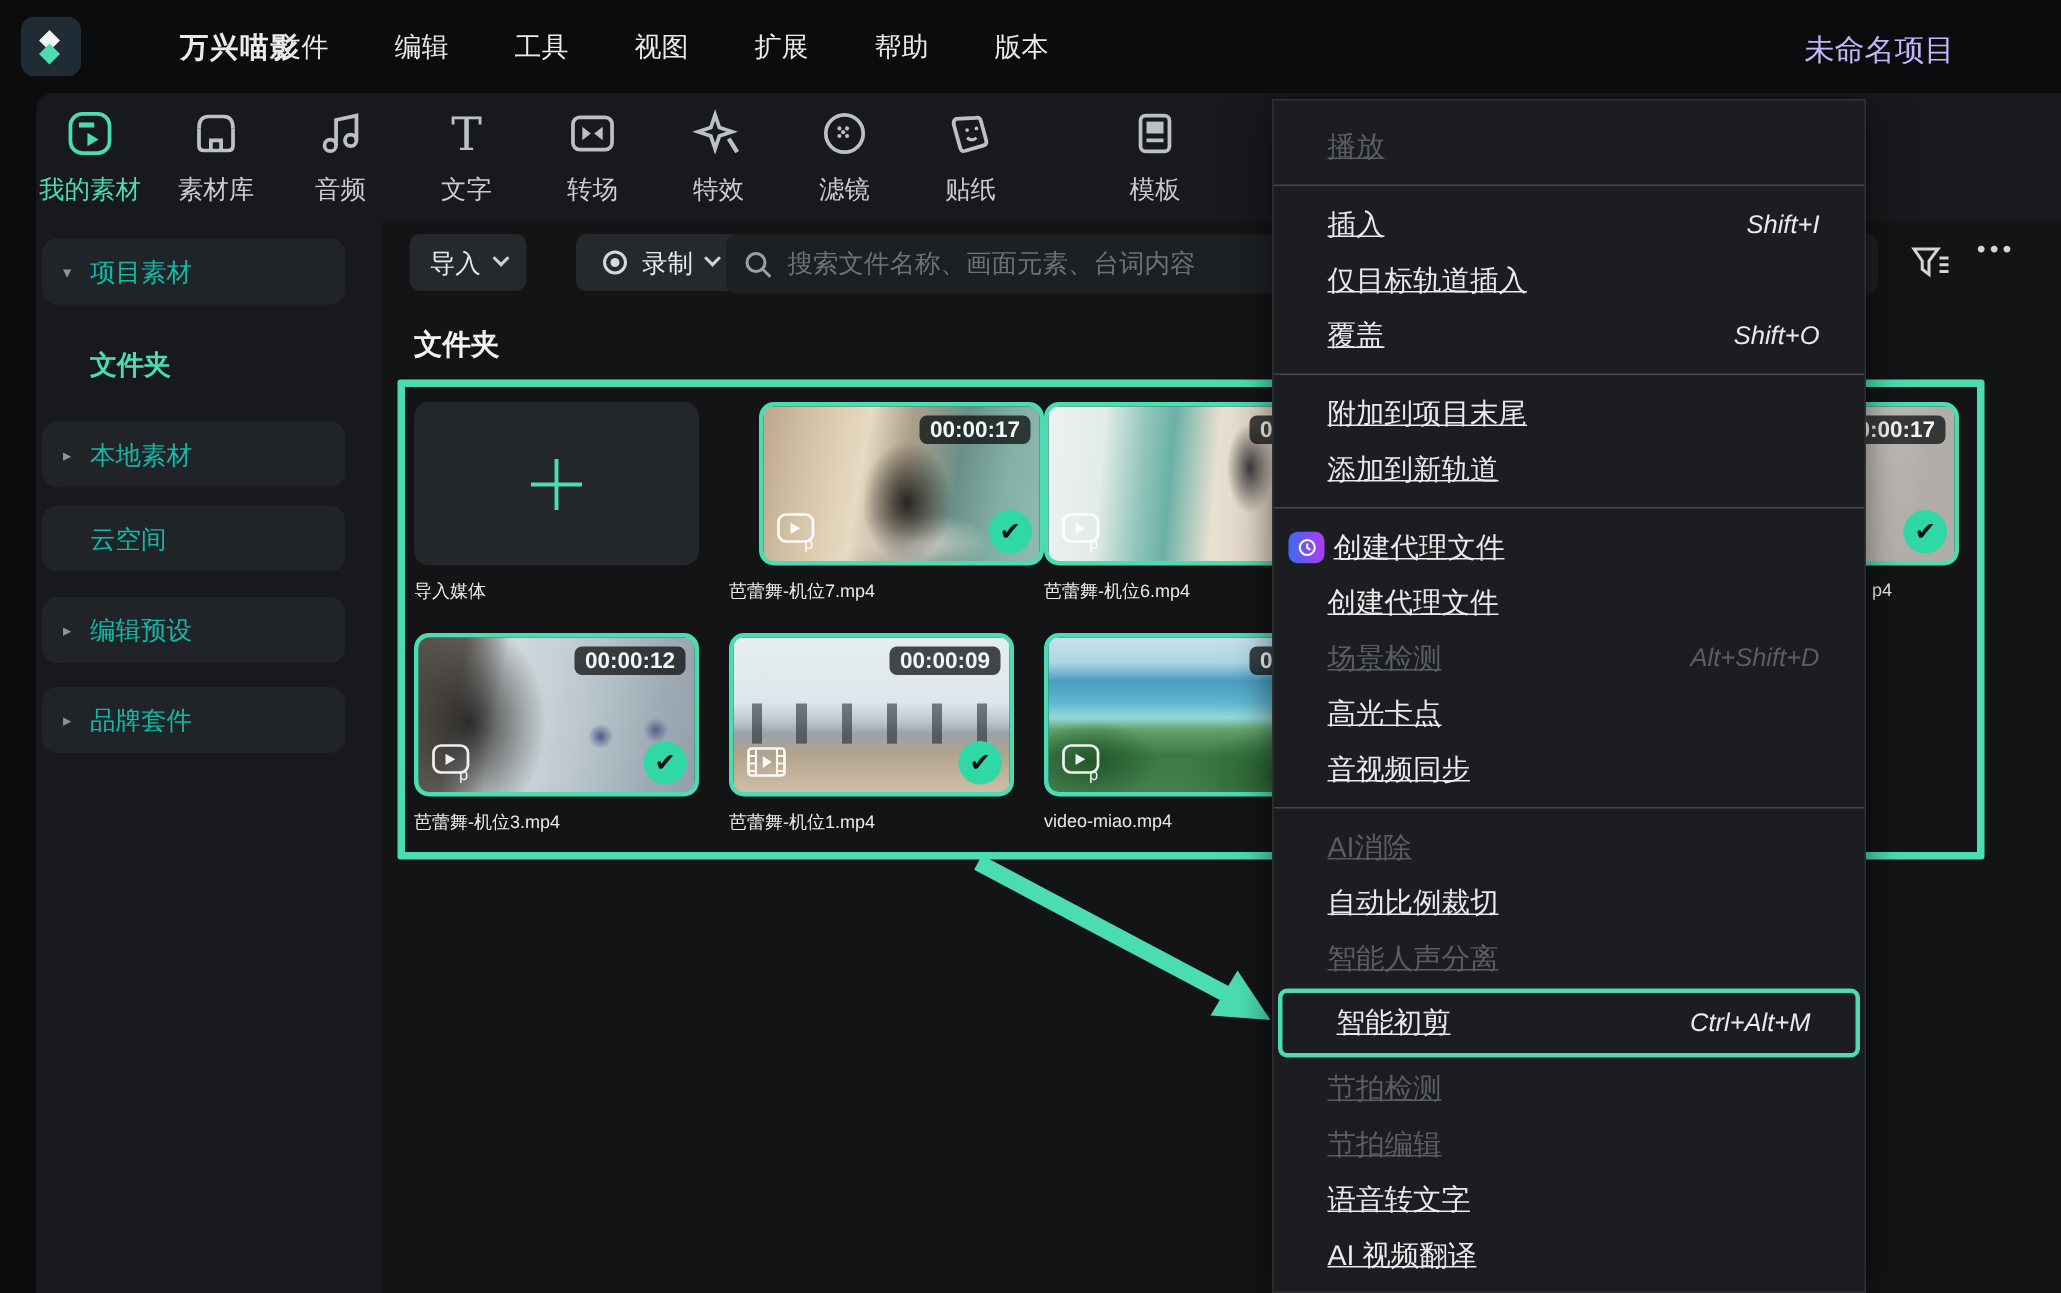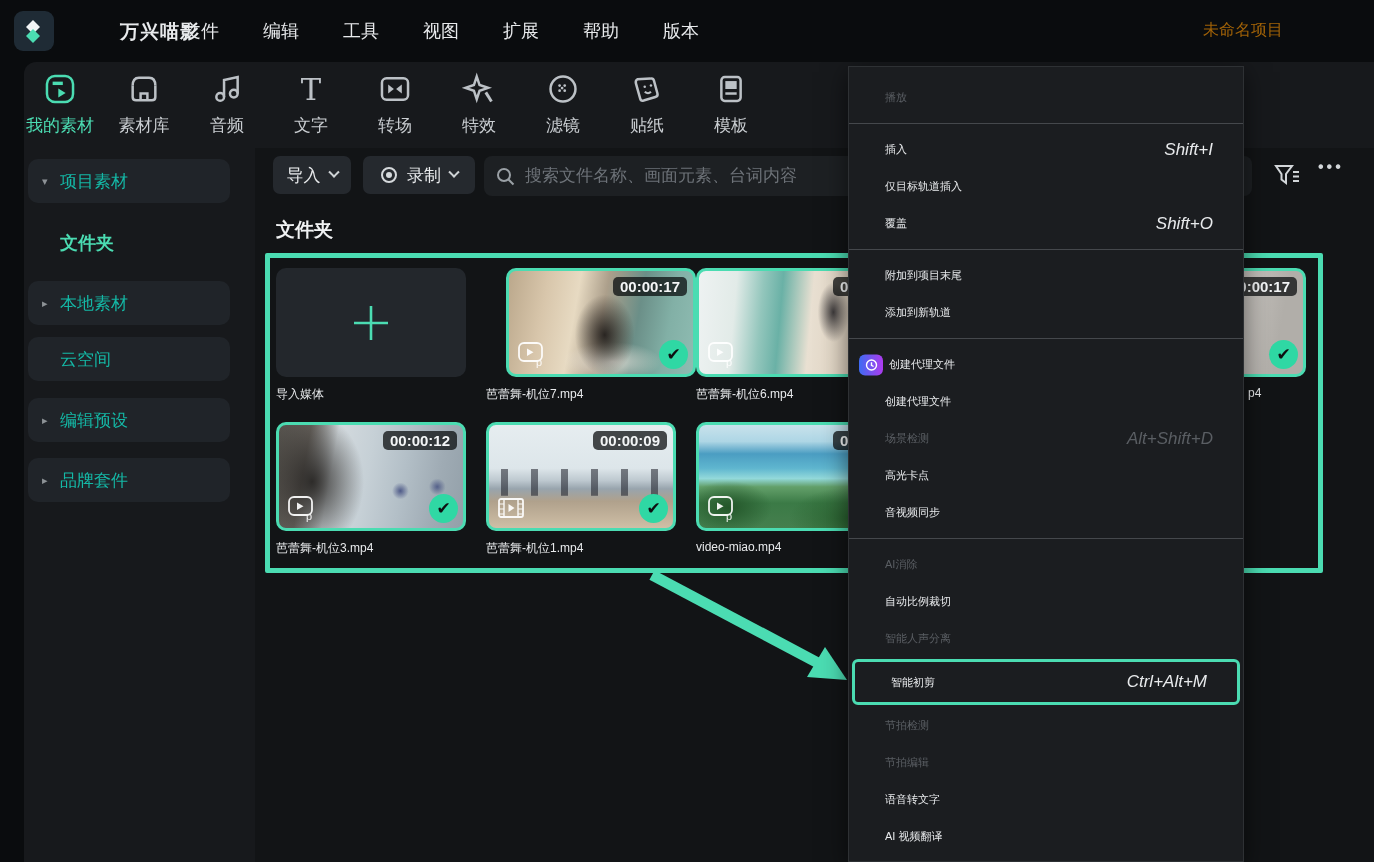--- a/index.html
+++ b/index.html
@@ -17,21 +17,21 @@
   *{margin:0;padding:0;box-sizing:border-box;}
   html,body{width:1374px;height:862px;overflow:hidden;background:var(--bg-darkest);
     font-family:"Liberation Sans","DejaVu Sans",sans-serif;color:var(--txt);}
 
   
   #topbar{position:absolute;left:0;top:0;width:1374px;height:62px;background:var(--bg-darkest);z-index:40;}
   #logo{position:absolute;left:14px;top:11px;width:40px;height:40px;}
   #appname{position:absolute;left:120px;top:19px;font-size:19px;font-weight:700;letter-spacing:1px;}
   #mainmenu{position:absolute;left:183px;top:19px;display:flex;gap:44px;align-items:flex-end;}
   #mainmenu span{font-size:18px;color:var(--txt);cursor:default;}
-  #projectname{position:absolute;left:1203px;top:20px;font-size:16px;color:#a16207;}
+  #projectname{position:absolute;left:1203px;top:20px;font-size:20px;color:#c4b5fd;}
 
   
   #panel{position:absolute;left:24px;top:62px;width:1350px;height:800px;background:var(--panel);border-top-left-radius:12px;}
   #mainarea{position:absolute;left:255px;top:148px;width:1119px;height:714px;background:var(--main);}
 
   
   .tab{position:absolute;top:72px;transform:translateX(-50%);width:90px;text-align:center;z-index:41;cursor:pointer;}
   .tab .ticon{display:inline-block;width:34px;height:34px;}
   .tab .tlabel{display:block;margin-top:4px;font-size:17px;color:var(--dim);}
   .tab.active .tlabel{color:var(--accent);}
@@ -93,21 +93,21 @@
   .thm{background:radial-gradient(ellipse 62px 38px at 16% 80%,rgba(34,84,40,.95),rgba(34,84,40,0) 70%),
     radial-gradient(ellipse 84px 42px at 82% 90%,rgba(40,96,46,.95),rgba(40,96,46,0) 72%),
     linear-gradient(#c8e2ec 0%,#aed6e5 16%,#4b9dc2 28%,#5fb6cf 42%,#93d9da 52%,#63a06a 60%,#3b7a46 76%,#457f4e 100%);}
   .thx{background:linear-gradient(100deg,#b6b3ae 0%,#d7d4d0 35%,#cac6c1 60%,#b1aea9 85%);}
   .tile.partial .tname{padding-left:132px;}
 
   
   #ctxmenu{position:absolute;left:848px;top:66px;width:396px;height:796px;background:var(--menu);
     border:1px solid #2e3134;box-shadow:0 6px 24px rgba(0,0,0,.55);z-index:30;padding-top:12px;overflow:hidden;}
   .mi{position:relative;height:37px;display:flex;align-items:center;padding:0 30px 0 36px;cursor:pointer;}
-  .mi .mlabel{font-size:11px;color:var(--txt);flex:1;white-space:nowrap;}
+  .mi .mlabel{font-size:19px;color:var(--txt);flex:1;white-space:nowrap;text-decoration:underline;}
   .mi .mshort{font-size:17px;color:var(--txt);font-style:italic;}
   .mi.disabled .mlabel,.mi.disabled .mshort{color:var(--disabled);cursor:default;}
   .msep{height:1px;background:#45484c;margin:7px 0;}
   .mi.hl{height:46px;border:3px solid var(--accent);border-radius:6px;margin:2px 3px;}
   .micon{position:absolute;left:10px;top:50%;transform:translateY(-50%);width:24px;height:21px;
     border-radius:6px;background:linear-gradient(90deg,#3e6bf2,#ae3bef);
     display:flex;align-items:center;justify-content:center;}
 </style>
 </head>
 <body>
@@ -192,21 +192,21 @@
 </div>
 <div class="tab" style="left:647px">
   <svg class="ticon" viewBox="0 0 30 30" fill="none" stroke="#bcc1c6" stroke-width="2.2">
     <path d="M7 6 Q5 7 5.5 9.5 L8.5 23 Q9 25.5 11.5 25 L22 22.5 Q24.5 22 24 19.5 L21.5 8 Q21 5.5 18.5 6 Z" transform="rotate(-3 15 15)"></path>
     <circle cx="13" cy="13" r="1.1" fill="#bcc1c6" stroke="none"></circle>
       <circle cx="18.5" cy="12" r="1.1" fill="#bcc1c6" stroke="none"></circle>
     <path d="M13 17.5 q3 2.5 5.5 0" stroke-width="1.8"></path>
   </svg>
   <span class="tlabel">贴纸</span>
 </div>
-<div class="tab" style="left:731px">
+<div class="tab" style="left:770px">
   <svg class="ticon" viewBox="0 0 30 30" fill="none" stroke="#bcc1c6" stroke-width="2.2">
     <rect x="6.5" y="4.5" width="17" height="21" rx="3"></rect>
     <rect x="10" y="8" width="10" height="7" fill="#bcc1c6" stroke="none"></rect>
     <path d="M10 19 h10"></path>
   </svg>
   <span class="tlabel">模板</span>
 </div>
 
 <div id="sidebar">
   <div class="spill" style="top:11px">
@@ -229,21 +229,21 @@
   <div class="spill" style="top:310px">
     <span class="tri">▸</span>
     <span class="slabel">品牌套件</span>
   </div>
 </div>
 
 <div class="toolbtn" style="left:273px;width:78px">
   <span class="blabel">导入</span>
   <span class="chev"></span>
 </div>
-<div class="toolbtn" style="left:363px;width:112px">
+<div class="toolbtn" style="left:384px;width:112px">
   <svg width="18" height="18" viewBox="0 0 18 18">
     <circle cx="9" cy="9" r="7" fill="none" stroke="#d5d9dc" stroke-width="2"></circle>
     <circle cx="9" cy="9" r="3" fill="#d5d9dc"></circle>
   </svg>
   <span class="blabel">录制</span>
   <span class="chev"></span>
 </div>
 <div id="searchbox">
   <svg width="19" height="19" viewBox="0 0 19 19">
     <circle cx="8" cy="8" r="6" fill="none" stroke="#9aa0a5" stroke-width="2"></circle>

